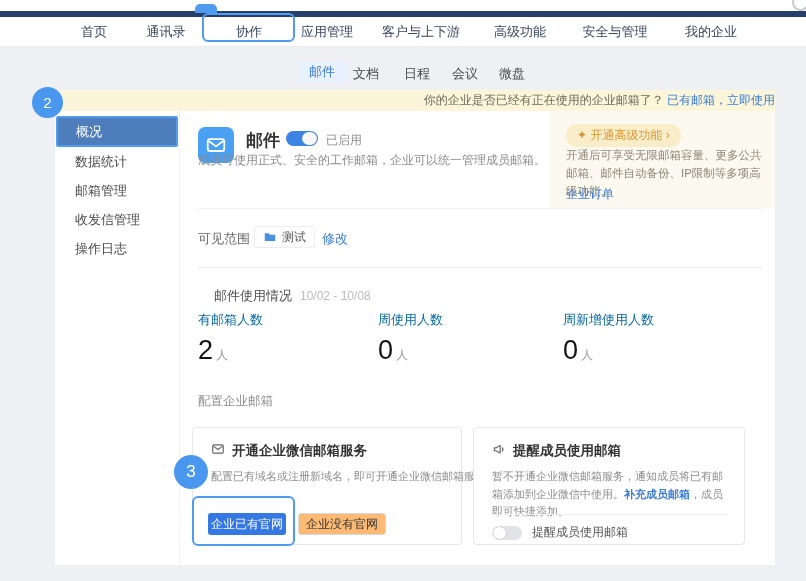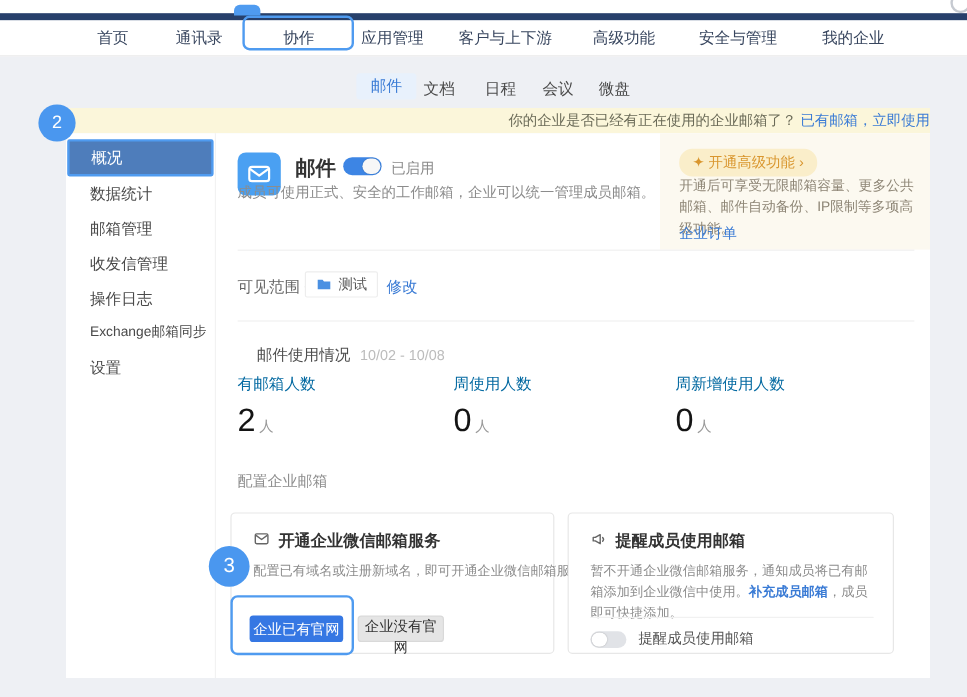--- a/index.html
+++ b/index.html
@@ -72,21 +72,21 @@
   .config-title { position:absolute; left:198px; top:393px; font-size:12.5px; color:#8e8e8e; }
   .cfg-card { position:absolute; top:427px; height:118px; background:#fff; border:1px solid #e7e7e7; border-radius:4px; }
   .card-mail { left:192px; width:270px; }
   .card-remind { left:473px; width:272px; }
   .cfg-title { position:absolute; left:18px; top:14px; display:flex; gap:7px; font-size:13.5px; font-weight:bold; color:#333; white-space:nowrap; }
   .cfg-desc { position:absolute; left:18px; top:40px; font-size:11px; color:#8c8c8c; line-height:1.6; }
   .card-mail .cfg-desc { width:240px; white-space:nowrap; }
   .card-remind .cfg-desc { width:238px; }
   .cfg-desc .link-bold { color:#3a7bd5; font-weight:bold; cursor:pointer; }
   .btn-primary { position:absolute; left:15px; top:85px; width:78px; height:22px; background:#3577e3; border:none; border-radius:3px; color:#fff; font-size:12px; font-family:Liberation Serif, serif; cursor:pointer; }
-  .btn-secondary { position:absolute; left:105px; top:85px; width:72px; height:22px; background:#e5e5e5; border:1px solid #d9d9d9; border-radius:3px; color:#333; font-size:12px; font-family:inherit; cursor:pointer; }
+  .btn-secondary { position:absolute; left:105px; top:85px; width:88px; height:22px; background:#fdba74; border:1px solid #d9d9d9; border-radius:3px; color:#333; font-size:12px; font-family:inherit; cursor:pointer; }
   .ann-box-btn { position:absolute; left:192px; top:496px; width:103px; height:50px; border:2px solid #4f9bf0; border-radius:6px; z-index:9; pointer-events:none; }
   .remind-div { position:absolute; left:18px; top:86px; width:236px; height:1px; background:#f1f1f1; }
   .toggle-row { position:absolute; left:18px; top:96px; display:flex; align-items:center; gap:10px; }
   .toggle-off { position:relative; width:30px; height:14px; background:#e1e3e7; border-radius:7px; cursor:pointer; }
   .toggle-off .knob { position:absolute; left:1px; top:1px; width:13px; height:12px; background:#fff; border-radius:6px; box-shadow:0 0 1px rgba(0,0,0,.35); }
   .toggle-row .lbl { font-size:12px; color:#555; }
 </style>
 </head>
 <body>
 
@@ -120,22 +120,20 @@
     <span class="link">已有邮箱，立即使用</span>
   </div>
 
   <div class="card">
     <div class="sidebar">
       <div class="side-item-active">概况</div>
       <div class="side-item" style="top:36px">数据统计</div>
       <div class="side-item" style="top:65px">邮箱管理</div>
       <div class="side-item" style="top:94px">收发信管理</div>
       <div class="side-item" style="top:123px">操作日志</div>
-      <div class="side-item sm" style="top:152px">Exchange邮箱同步</div>
-      <div class="side-item" style="top:181px">设置</div>
     </div>
   </div>
 
   <div class="step-badge badge-2">2</div>
   <div class="step-badge badge-3">3</div>
 
   <div class="app-icon">
     <svg width="22" height="22" viewBox="0 0 24 24">
       <rect x="3" y="5.5" width="18" height="13" rx="2.5" fill="none" stroke="#fff" stroke-width="2"></rect>
       <path d="M4.5 8 L12 13.5 L19.5 8" fill="none" stroke="#fff" stroke-width="2" stroke-linecap="round" stroke-linejoin="round"></path>

